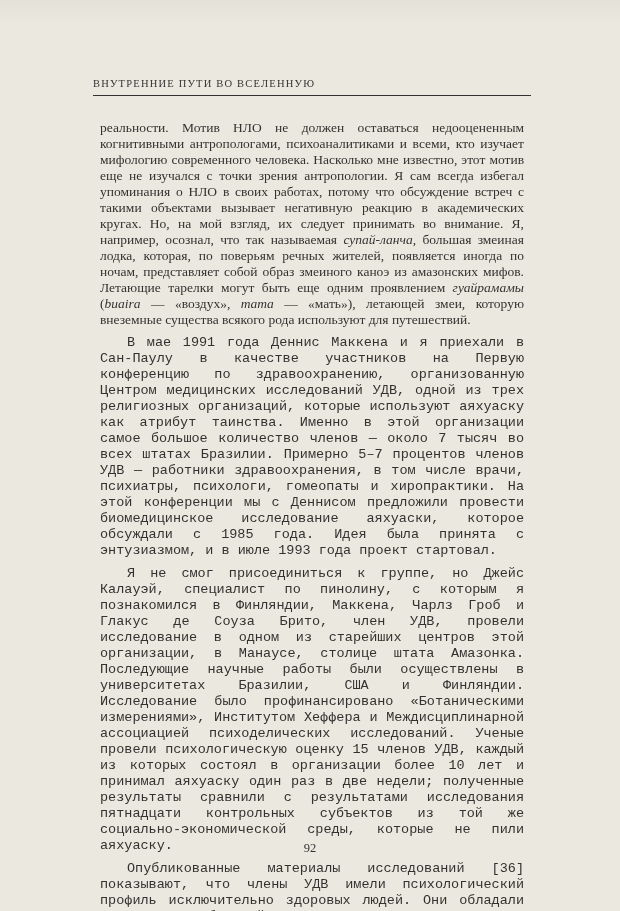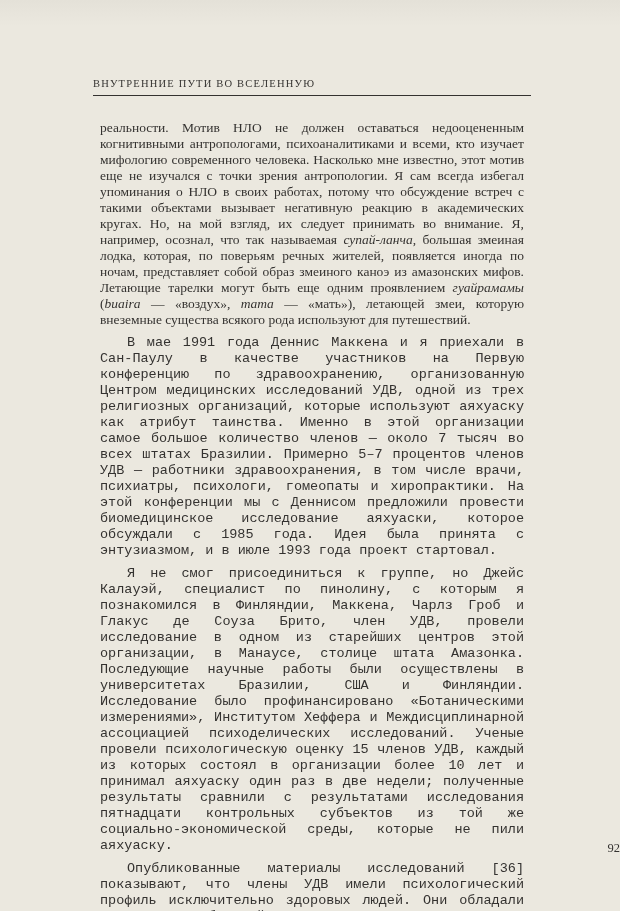--- a/index.html
+++ b/index.html
@@ -50,21 +50,21 @@
     font-size:17.5px;
     line-height:24px;
     letter-spacing:0.4px;
     text-align:left;
     margin:32px 0 14px 0;
   }
   .page-number{
     position:absolute;
     left:0;right:0;
     bottom:55px;
-    text-align:right;
+    text-align:center;
     font-size:12.5px;
     color:var(--ink);
   }
 </style>
 </head>
 <body>
 
 <div class="page">
   <header>
     <div class="running-head">ВНУТРЕННИЕ ПУТИ ВО ВСЕЛЕННУЮ</div>

